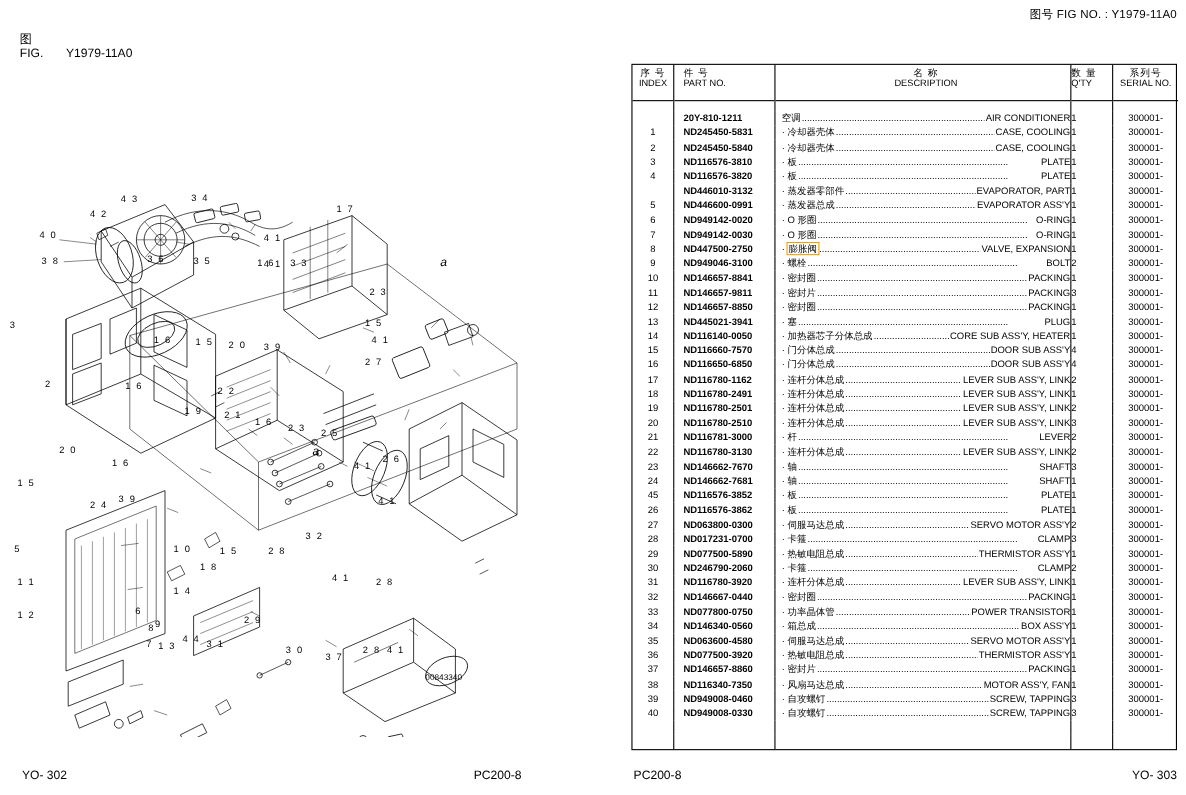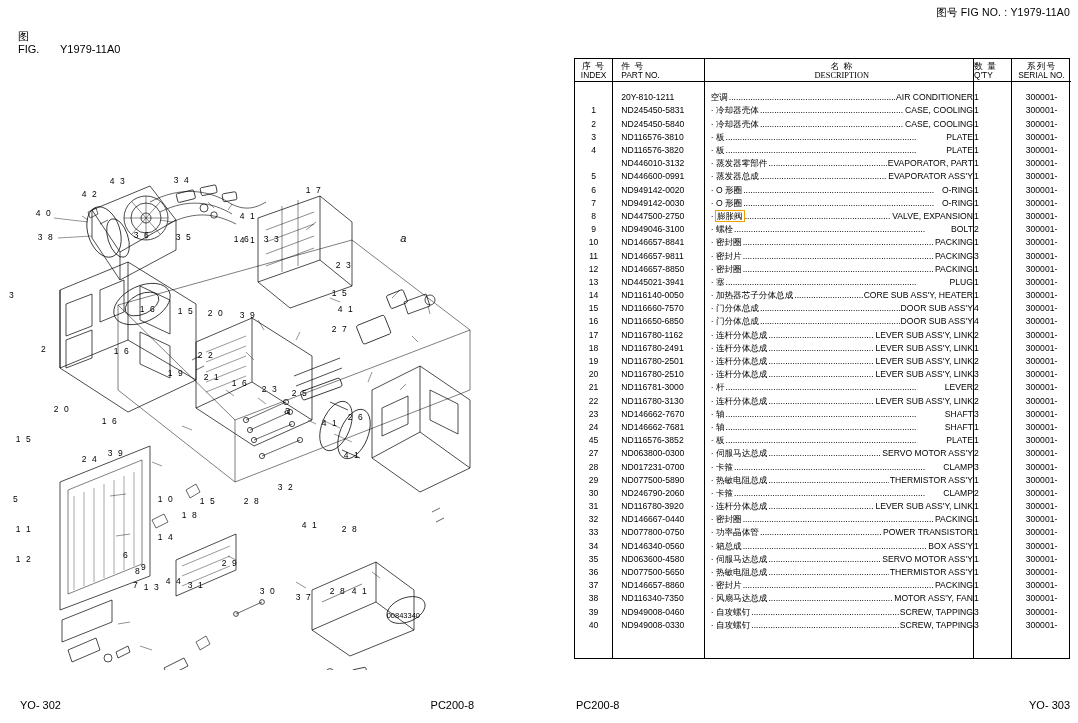--- a/index.html
+++ b/index.html
@@ -85,31 +85,31 @@
     font-size: 8.6px;
     line-height: 1.18;
   }
   table.parts th, table.parts td {
     border: none;
     padding: 0;
   }
   table.parts thead th {
     font-weight: normal;
     font-size: 8.6px;
-    padding: 2px 0 0 0;
+    padding: 2px 0 10px 0;
     vertical-align: middle;
   }
   .hdr-cn { display: block; font-size: 8.8px; letter-spacing: 1px; }
   .hdr-en { display: block; font-size: 8.4px; }
   .tbl-outer {
     border: 1px solid #000;
   }
   .thead-sep { border-bottom: 1px solid #000; }
   .col-index { width: 44px; text-align: center; }
-  .col-part  { width: 112px; text-align: left; padding-left: 8px !important; }
+  .col-part  { width: 112px; text-align: left; padding-left: 8px !important; font-weight: bold; }
   .col-desc  { width: 216px; text-align: left; padding-left: 6px !important; }
   .col-qty   { width: 48px; text-align: left; }
   .col-serial{ width: 74px; text-align: center; }
   .vline { border-left: 1px solid #000 !important; }
   tbody td { height: 13.2px; }
   tbody tr td.col-index { text-align: center; }
   .desc-inner {
     display: flex;
     align-items: baseline;
     width: 100%;
@@ -388,21 +388,21 @@
         <thead>
           <tr class="thead-sep">
             <th class="col-index">
               <span class="hdr-cn">序 号</span>
               <span class="hdr-en">INDEX</span>
             </th>
             <th class="col-part vline">
               <span class="hdr-cn">件    号</span>
               <span class="hdr-en">PART NO.</span>
             </th>
-            <th class="col-desc vline" style="text-align:center;font-family:Liberation Serif, serif;">
+            <th class="col-desc vline" style="text-align:center;">
               <span class="hdr-cn">名      称</span>
               <span class="hdr-en">DESCRIPTION</span>
             </th>
             <th class="col-qty vline">
               <span class="hdr-cn">数 量</span>
               <span class="hdr-en">Q'TY</span>
             </th>
             <th class="col-serial vline">
               <span class="hdr-cn">系列号</span>
               <span class="hdr-en">SERIAL NO.</span>
@@ -763,20 +763,33 @@
                 <div class="desc-inner">
                   <span class="desc-cn">·  板</span>
                   <span class="desc-dots">................................................................................</span>
                   <span class="desc-en">PLATE</span>
                 </div>
               </td>
               <td class="col-qty vline">1</td>
               <td class="col-serial vline">300001-</td>
             </tr>
             <tr>
+              <td class="col-index">26</td>
+              <td class="col-part vline">ND116576-3862</td>
+              <td class="col-desc vline">
+                <div class="desc-inner">
+                  <span class="desc-cn">·  板</span>
+                  <span class="desc-dots">................................................................................</span>
+                  <span class="desc-en">PLATE</span>
+                </div>
+              </td>
+              <td class="col-qty vline">1</td>
+              <td class="col-serial vline">300001-</td>
+            </tr>
+            <tr>
               <td class="col-index">27</td>
               <td class="col-part vline">ND063800-0300</td>
               <td class="col-desc vline">
                 <div class="desc-inner">
                   <span class="desc-cn">·  伺服马达总成</span>
                   <span class="desc-dots">................................................................................</span>
                   <span class="desc-en">SERVO MOTOR ASS'Y</span>
                 </div>
               </td>
               <td class="col-qty vline">2</td>
@@ -881,21 +894,21 @@
                   <span class="desc-cn">·  伺服马达总成</span>
                   <span class="desc-dots">................................................................................</span>
                   <span class="desc-en">SERVO MOTOR ASS'Y</span>
                 </div>
               </td>
               <td class="col-qty vline">1</td>
               <td class="col-serial vline">300001-</td>
             </tr>
             <tr>
               <td class="col-index">36</td>
-              <td class="col-part vline">ND077500-5650</td>
+              <td class="col-part vline">ND077500-3920</td>
               <td class="col-desc vline">
                 <div class="desc-inner">
                   <span class="desc-cn">·  热敏电阻总成</span>
                   <span class="desc-dots">................................................................................</span>
                   <span class="desc-en">THERMISTOR ASS'Y</span>
                 </div>
               </td>
               <td class="col-qty vline">1</td>
               <td class="col-serial vline">300001-</td>
             </tr>

